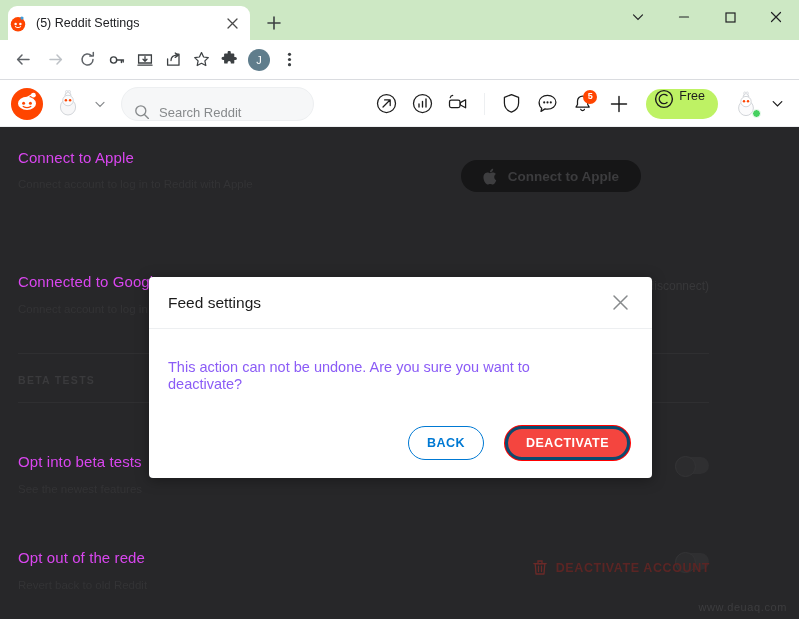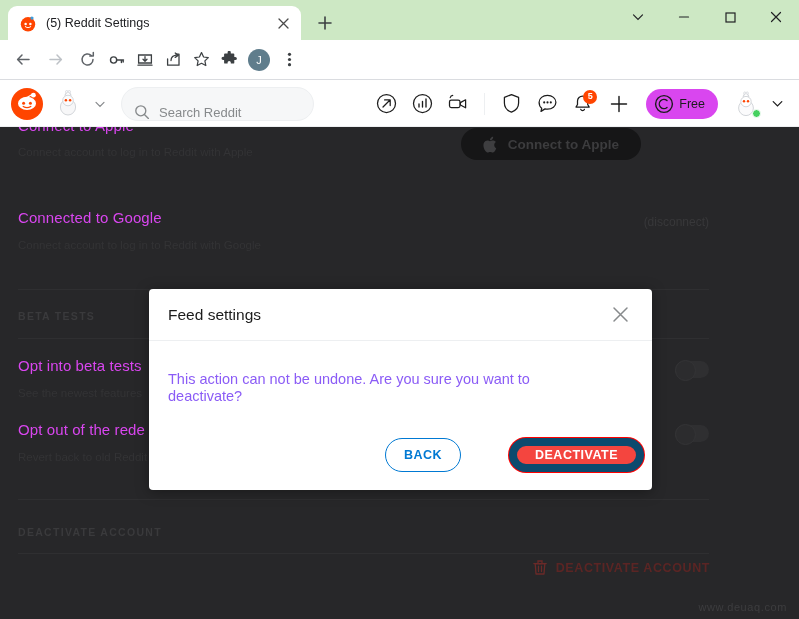--- a/index.html
+++ b/index.html
@@ -13,24 +13,24 @@
 
   
   .titlebar {
     position: absolute; left: 0; top: 0; width: 799px; height: 40px;
     background: #cde8c4;
     display: flex; align-items: flex-end;
   }
   .tabstrip { display: flex; align-items: flex-end; height: 40px; padding-left: 8px; }
   .tab {
     display: flex; align-items: center; gap: 9px;
-    height: 34px; width: 293px;
+    height: 34px; width: 242px;
     background: #ffffff;
     border-radius: 9px 9px 0 0;
-    padding: 0 9px 0 12px;
+    padding: 0 9px 0 2px;
     position: relative;
   }
   .tab-favicon {
     width: 17px; height: 17px; flex: 0 0 17px; position: relative;
   }
   .tab-title {
     flex: 1 1 auto;
     font-size: 12.5px; color: #202124;
     white-space: nowrap; overflow: hidden; text-overflow: ellipsis;
   }
@@ -117,41 +117,41 @@
   .rdiv { width: 1px; height: 22px; background: #edeff1; margin: 0 5px; flex: 0 0 1px;}
   .badge {
     position: absolute; top: 1px; right: 1px;
     min-width: 14px; height: 14px; padding: 0 3px;
     background: #ff4500; color: #fff; border-radius: 7px;
     font-size: 9px; font-weight: bold;
     display: flex; align-items: center; justify-content: center;
     line-height: 1;
   }
   .free-btn {
-    height: 30px; border-radius: 15px; background: #d946ef;
-    display: flex; align-items: center; gap: 5px; padding: 0 13px 0 8px;
+    height: 30px; border-radius: 15px; background: #bef264;
+    display: flex; gap: 5px; padding: 0 13px 0 8px;
     margin-left: 6px; flex: 0 0 auto;
   }
   .free-btn .lbl { font-size: 12.5px; color: #1c1c1c; }
   .ravatar { width: 28px; height: 28px; flex: 0 0 28px; margin-left: 8px; position: relative; }
   .ravatar .dot {
     position: absolute; right: -1px; bottom: 0px; width: 9px; height: 9px;
     border-radius: 50%; background: #46d160; border: 1.5px solid #fff;
   }
 
   
   .page {
     position: absolute; left: 0; top: 127px; width: 799px; height: 492px;
     background: #272729;
     overflow: hidden;
   }
   .content {
     position: absolute; left: 0; top: 0; width: 727px; padding: 0 18px;
   }
-  .row { position: relative; padding: 0; }
+  .row { position: relative; padding: 0; margin-top: 32px; }
   .row-title {
     font-size: 15px; color: #d946ef; letter-spacing: .1px;
   }
   .row-sub {
     font-size: 11.5px; color: #333335; margin-top: 6px;
   }
   .sect-head {
     font-size: 10.5px; letter-spacing: 1.3px; color: #3a3a3c;
     font-weight: bold;
   }
@@ -178,21 +178,21 @@
     display: flex; align-items: center; gap: 9px;
     color: #5b2524; font-size: 12.5px; font-weight: bold; letter-spacing: .6px;
   }
   .watermark {
     position: absolute; right: 12px; bottom: 6px;
     font-size: 11px; color: #3d3d3f; letter-spacing: .6px;
   }
 
   
   .modal {
-    position: absolute; left: 149px; top: 289px;
+    position: absolute; left: 149px; top: 277px;
     width: 503px; height: 201px;
     background: #ffffff; border-radius: 4px;
     box-shadow: 0 2px 14px rgba(0,0,0,.35);
     z-index: 10;
     display: flex; flex-direction: column;
   }
   .modal-head {
     height: 52px; flex: 0 0 52px;
     border-bottom: 1px solid #edeff1;
     display: flex; align-items: center;
@@ -200,38 +200,37 @@
   }
   .modal-title { font-size: 15.5px; color: #1c1c1c; flex: 1 1 auto; }
   .modal-x { width: 24px; height: 24px; display: flex; align-items: center; justify-content: center; color: #878a8c; }
   .modal-body {
     flex: 1 1 auto; padding: 30px 20px 0 19px;
   }
   .modal-text { font-size: 14.5px; color: #8b5cf6; line-height: 1.18; max-width: 420px; }
   .modal-foot {
     height: 64px; flex: 0 0 64px;
     display: flex; align-items: center; justify-content: flex-end;
-    gap: 8px; padding: 0 8px 6px 0;
+    gap: 21px; padding: 0 22px 6px 0;
   }
   .btn-back {
     height: 34px; min-width: 72px; border-radius: 17px;
     background: #fff; border: 1px solid #0079d3; color: #0079d3;
     font-size: 12.5px; font-weight: bold; letter-spacing: .5px;
     display: flex; align-items: center; justify-content: center;
     padding: 0 18px;
   }
   .btn-deact {
     height: 34px; border-radius: 17px;
     background: #f4453f; color: #ffffff;
     font-size: 12.5px; font-weight: bold; letter-spacing: .5px;
     display: flex; align-items: center; justify-content: center;
     padding: 0 18px;
-    border: 8px solid #0c4a6e;
+    border: 3px solid #0c4a6e;
     box-shadow: 0 0 0 1px #ff0000;
-    margin-left: 40px;
   }
   svg { display: block; }
 </style>
 </head>
 <body>
 
 <div id="app">
 
   <div class="titlebar">
     <div class="tabstrip">

